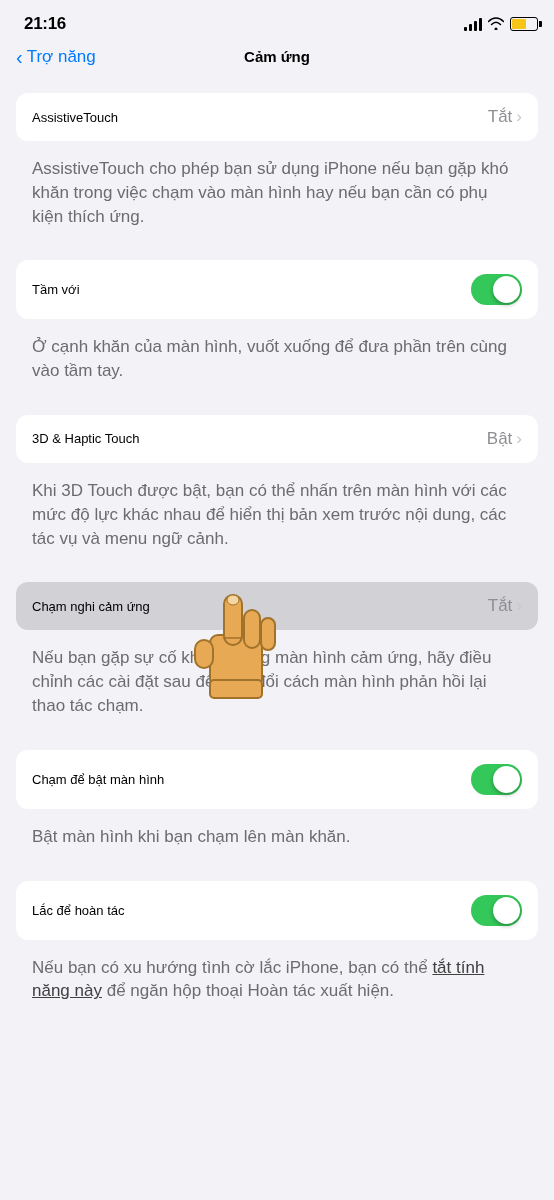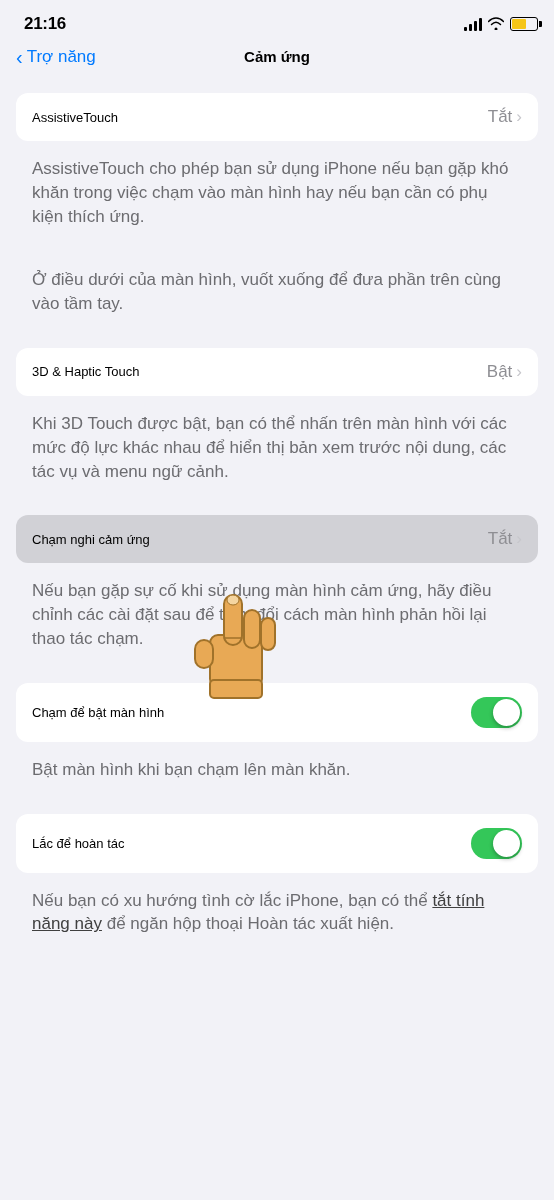--- a/index.html
+++ b/index.html
@@ -252,22 +252,30 @@
       </div>
     </div>
     <div class="description">
       AssistiveTouch cho phép bạn sử dụng iPhone nếu bạn gặp khó khăn trong việc chạm vào màn hình hay nếu bạn cần có phụ kiện thích ứng.
     </div>
   </div>
 
   <div class="section-gap"></div>
 
   <div class="section-wrapper">
-    <div class="description">
-      Ở điều dưới của màn hình, vuốt xuống để đưa phần trên cùng vào tầm tay.
+    <div class="card">
+      <div class="row">
+        <span class="row-label">Tầm với</span>
+        <div class="toggle on">
+          <div class="toggle-knob"></div>
+        </div>
+      </div>
+    </div>
+    <div class="description">
+      Ở cạnh khăn của màn hình, vuốt xuống để đưa phần trên cùng vào tầm tay.
     </div>
   </div>
 
   <div class="section-gap"></div>
 
   <div class="section-wrapper">
     <div class="card">
       <div class="row">
         <span class="row-label">3D &amp; Haptic Touch</span>
         <div class="row-right">

